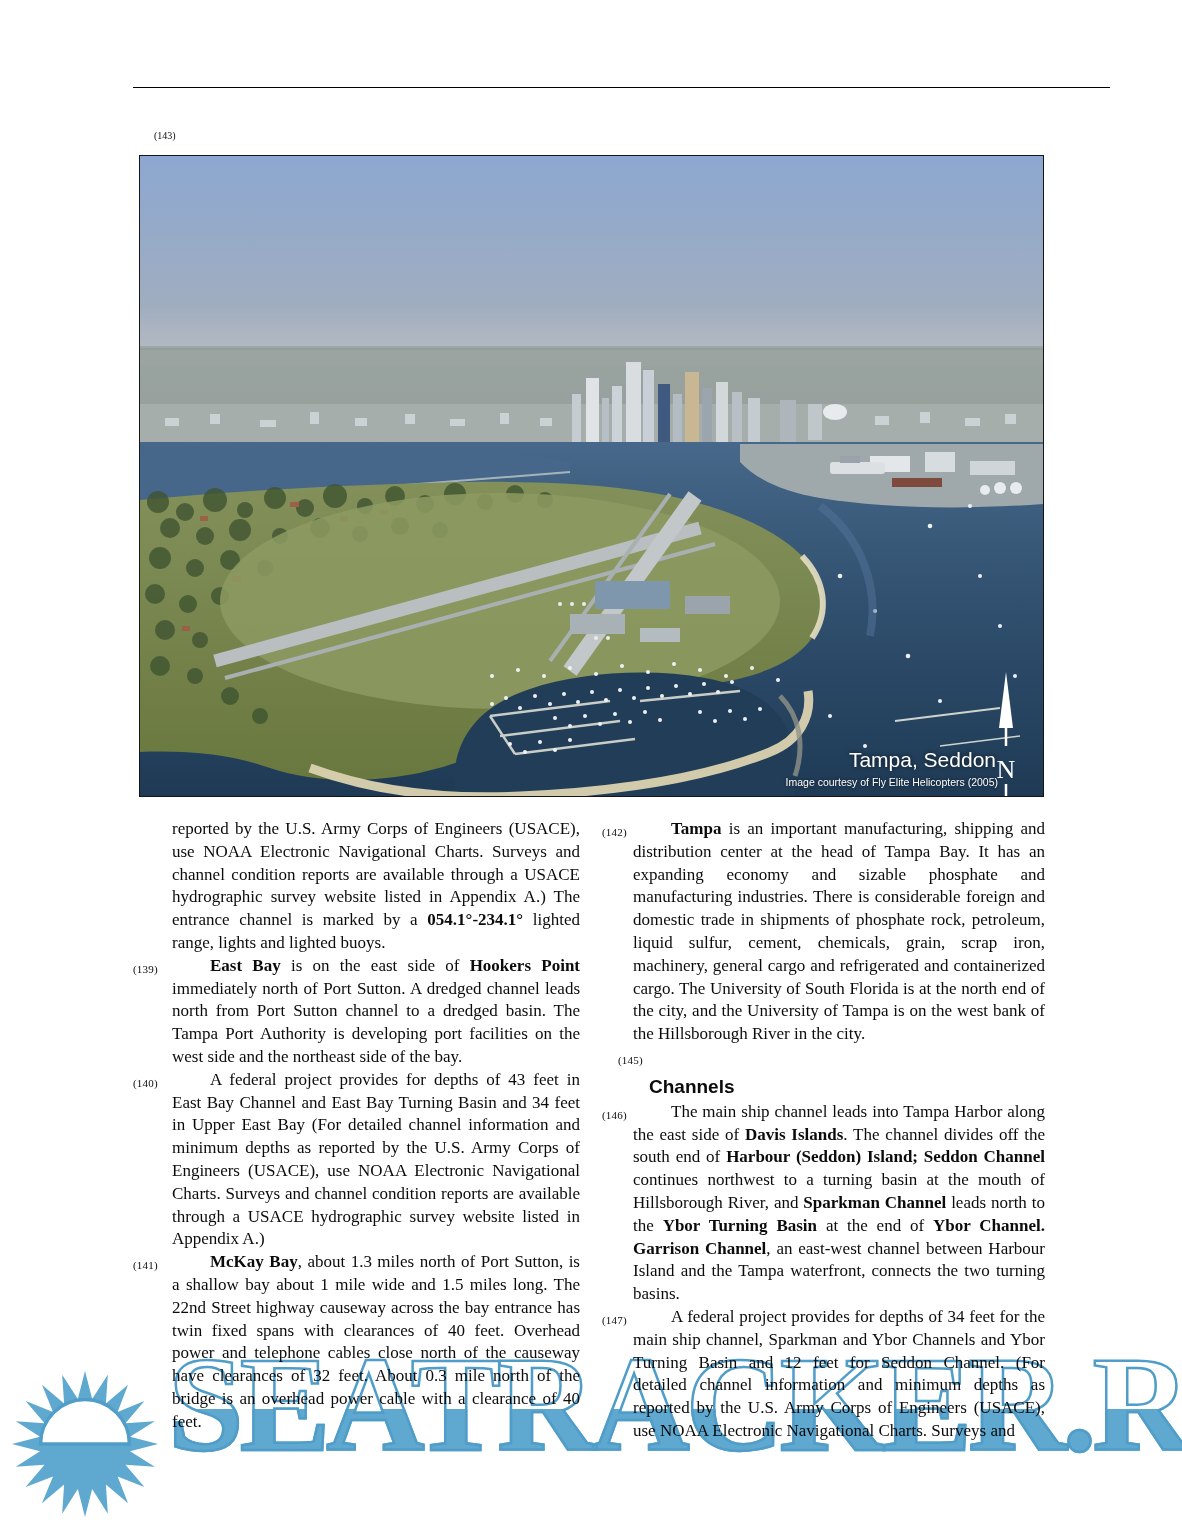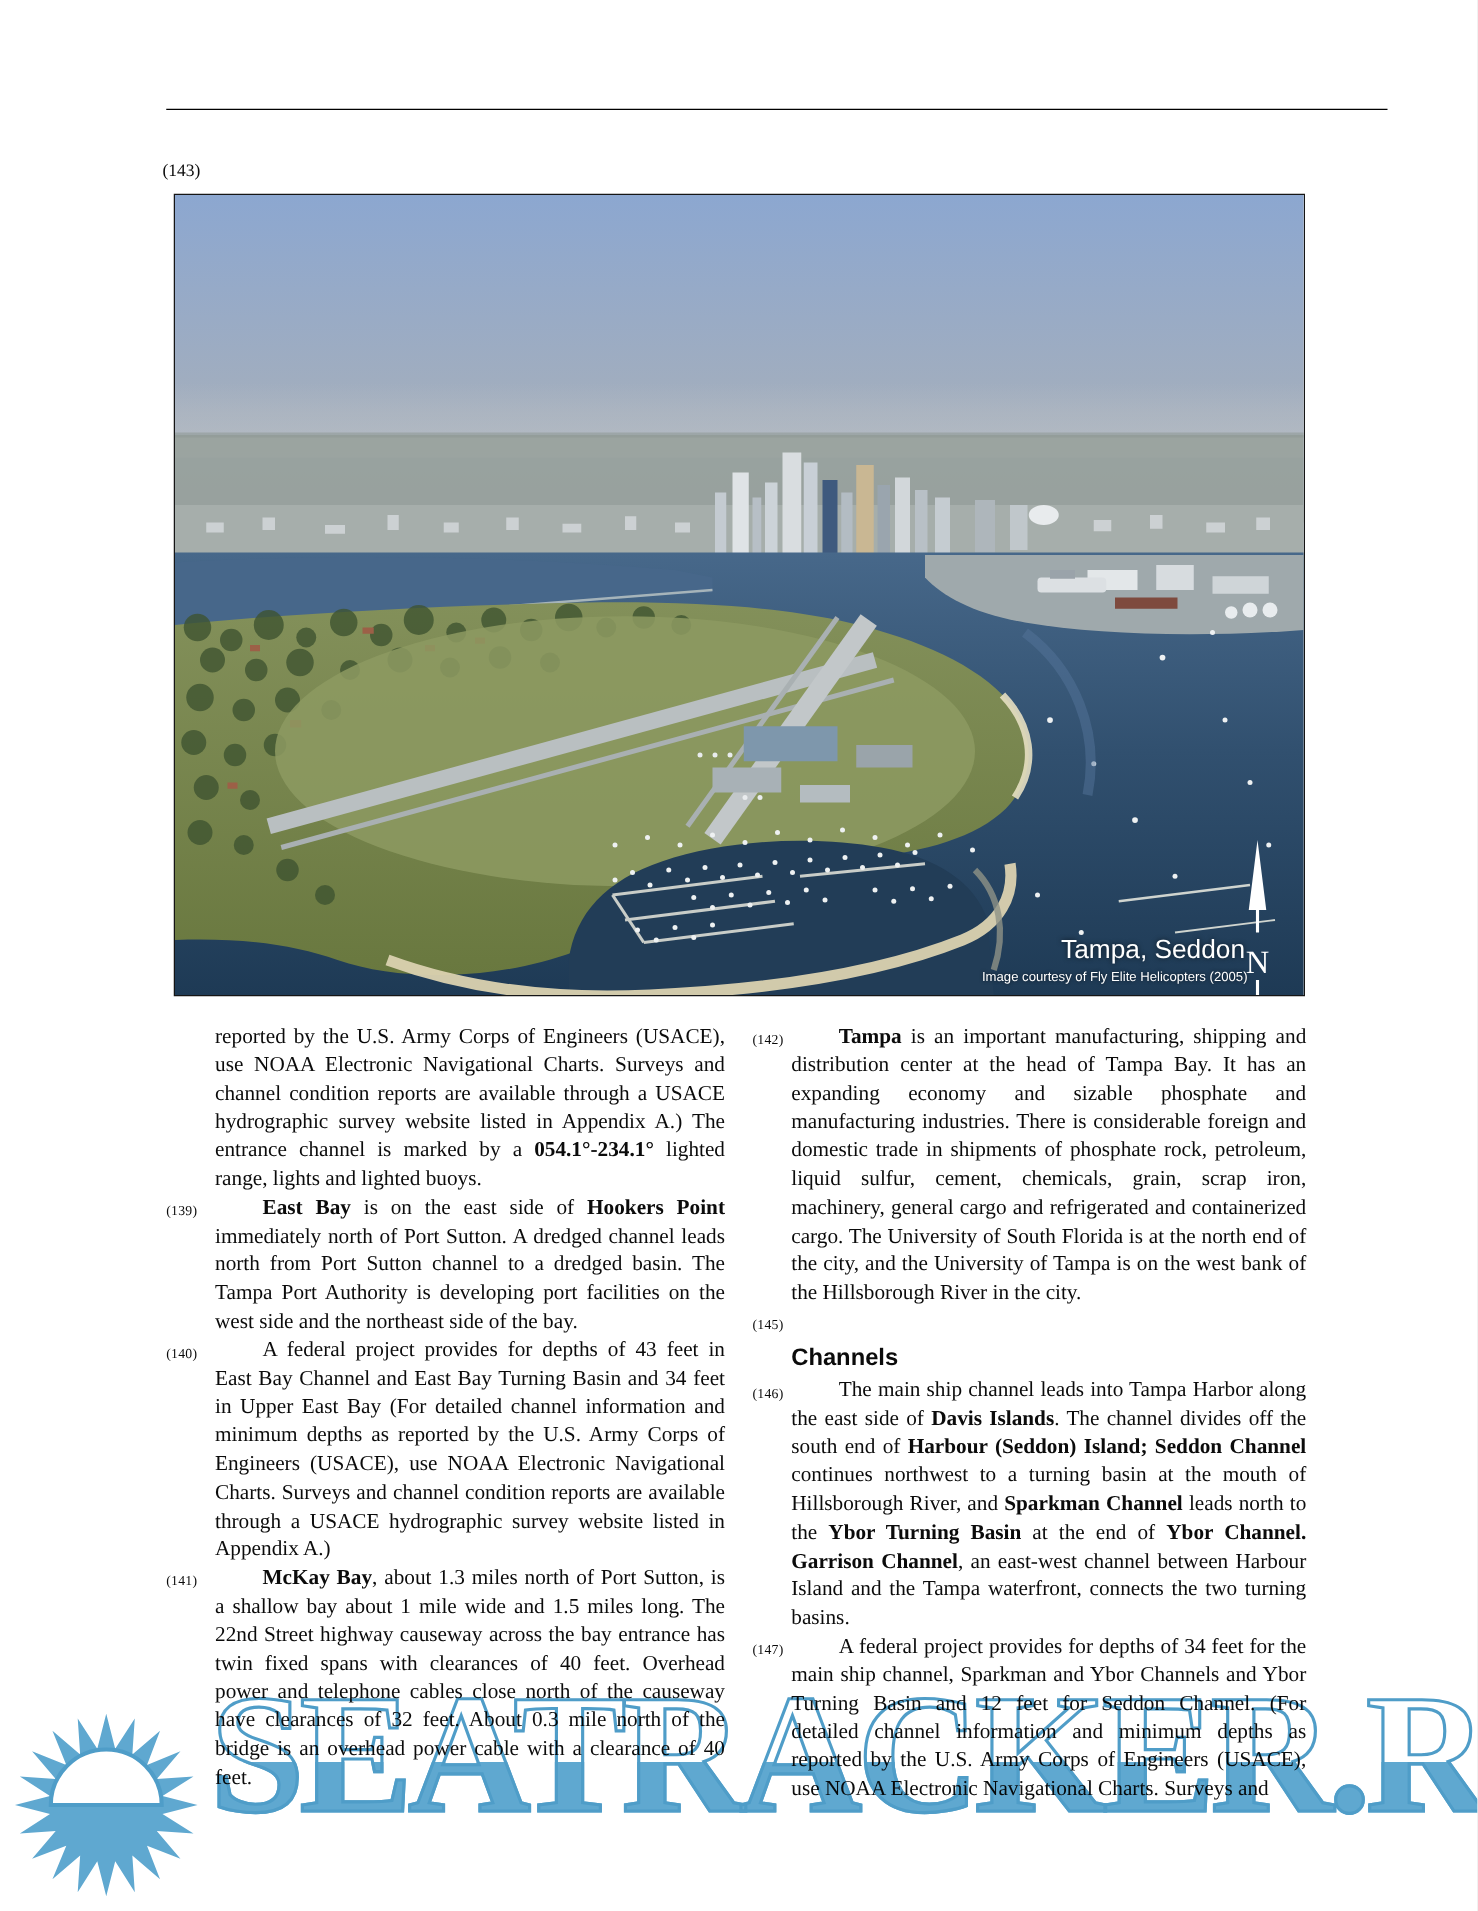--- a/index.html
+++ b/index.html
@@ -9,42 +9,42 @@
   
   #hdr{position:absolute;left:133px;top:60px;width:977px;display:flex;
        justify-content:space-between;align-items:baseline;
        font-family:"Liberation Sans",sans-serif;font-size:15px;color:#1a1a1a;}
   #hdr .right{display:flex;align-items:center;}
   #hdr .sq{display:inline-block;width:9px;height:9px;background:#000;margin:0 12px 0 16px;}
   #hdr .pg{font-weight:bold;font-size:16.5px;color:#000;}
   #hdr-rule{position:absolute;left:133px;top:87px;width:977px;border-top:1.7px solid #000;}
 
   
-  #fig-num{position:absolute;left:130px;top:130px;font-size:14px;}
+  #fig-num{position:absolute;left:154px;top:130px;font-size:10px;}
   #figure{position:absolute;left:139px;top:155px;width:903px;height:640px;
           border:1px solid #151515;box-sizing:content-box;}
   #figure svg.photo{display:block;width:903px;height:640px;}
   .cap{position:absolute;right:47px;bottom:24px;color:#fff;text-align:right;
        font-family:"Liberation Sans",sans-serif;font-size:21px;
        text-shadow:0 0 4px rgba(0,0,0,.65);white-space:nowrap;}
   .cap-credit{position:absolute;right:45px;bottom:8px;color:#fff;text-align:right;
        font-family:"Liberation Sans",sans-serif;font-size:10.5px;
        text-shadow:0 0 3px rgba(0,0,0,.65);white-space:nowrap;margin-top:20px;}
 
   
   .col{position:absolute;top:818px;font-size:17px;line-height:22.8px;}
   #col-left{left:133px;width:447px;}
   #col-right{left:602px;width:443px;}
   .para{position:relative;margin:0;}
   .pnum{position:absolute;left:0;top:3px;font-size:11px;letter-spacing:.2px;}
   #col-left .ptext{margin-left:39px;font-family:Liberation Serif, serif;}
   #col-right .ptext{margin-left:31px;}
   .ptext{text-align:justify;}
   .ptext.indent{text-indent:38px;}
-  .heading-block{margin:3px 0 2px 0;}
+  .heading-block{margin:3px 0 2px 16px;}
   .heading-block .pnum{position:static;display:block;margin:0 0 3px 0;}
   #col-right .heading{margin-left:31px;}
   .heading{font-family:"Liberation Sans",sans-serif;font-weight:bold;font-size:19px;
            line-height:24px;margin-top:1px;}
 
   
   #watermark{position:absolute;left:0;top:1340px;width:1182px;height:189px;
              mix-blend-mode:multiply;pointer-events:none;}
   #wm-sun{position:absolute;left:10px;top:29px;}
   #wm-text{position:absolute;left:168px;top:-4px;white-space:nowrap;

